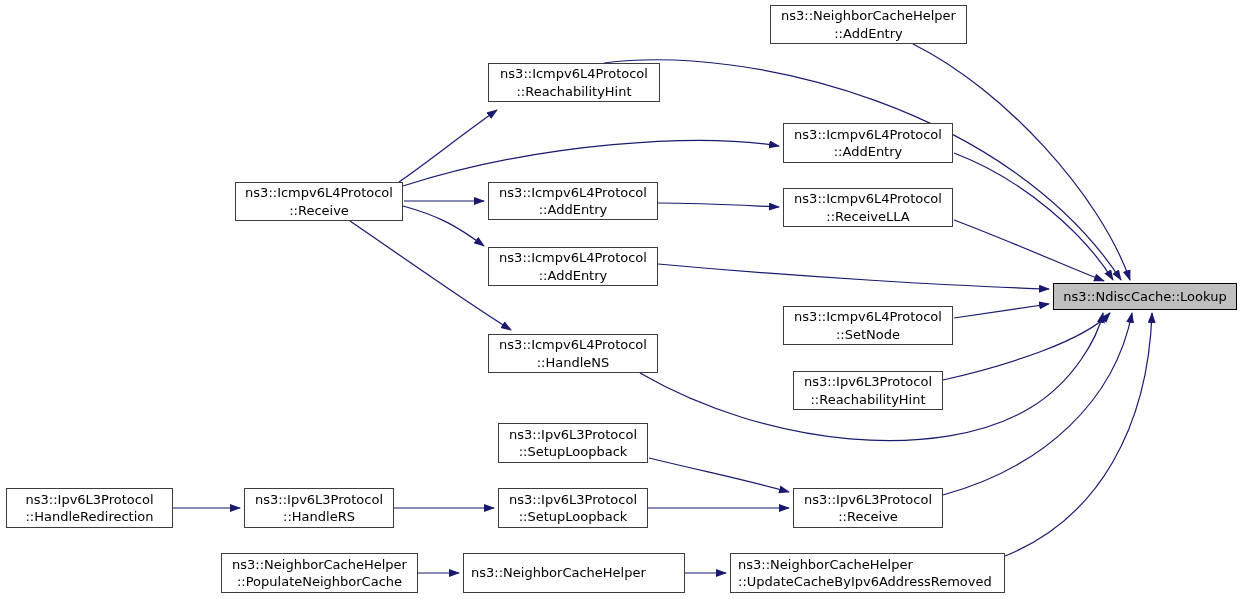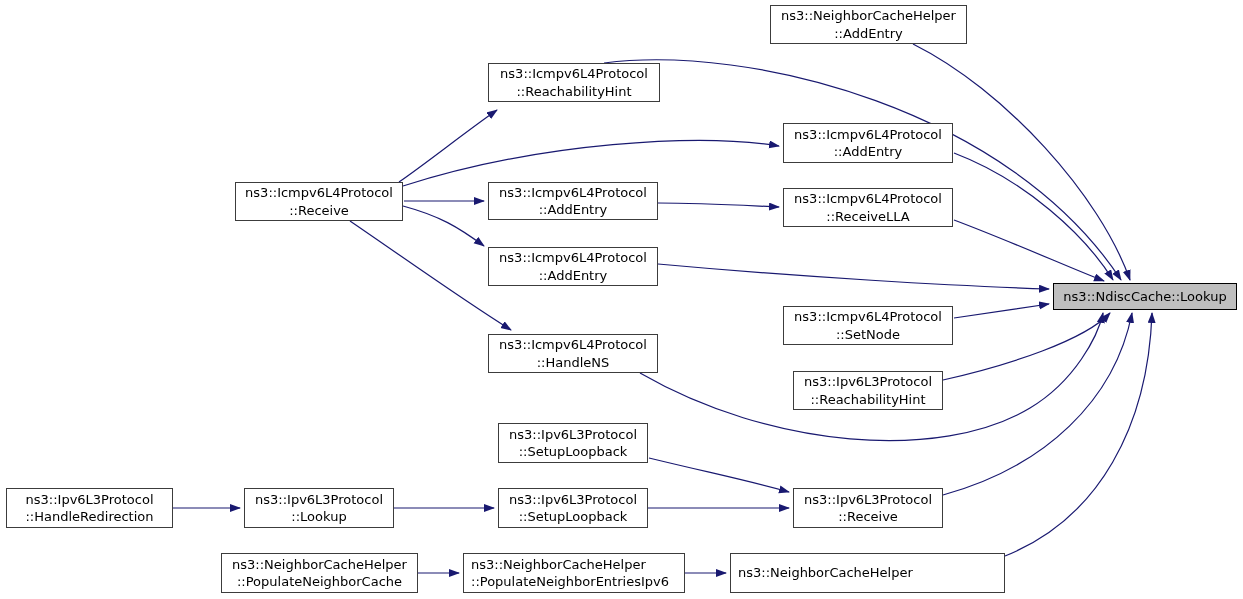--- a/index.html
+++ b/index.html
@@ -137,40 +137,40 @@
     <span>::SetupLoopback</span>
   </div>
 
   <div class="node" style="left:6px;top:488px;width:167px;height:40px;">
     <span>ns3::Ipv6L3Protocol</span>
     <span>::HandleRedirection</span>
   </div>
 
   <div class="node" style="left:244px;top:488px;width:150px;height:40px;">
     <span>ns3::Ipv6L3Protocol</span>
-    <span>::Lookup</span>
+    <span>::HandleRS</span>
   </div>
 
   <div class="node" style="left:498px;top:488px;width:150px;height:40px;">
     <span>ns3::Ipv6L3Protocol</span>
     <span>::SetupLoopback</span>
   </div>
 
   <div class="node" style="left:793px;top:488px;width:150px;height:40px;">
     <span>ns3::Ipv6L3Protocol</span>
     <span>::Receive</span>
   </div>
 
   <div class="node" style="left:221px;top:553px;width:197px;height:40px;">
     <span>ns3::NeighborCacheHelper</span>
     <span>::PopulateNeighborCache</span>
   </div>
 
   <div class="node left-align" style="left:463px;top:553px;width:222px;height:40px;">
     <span>ns3::NeighborCacheHelper</span>
-    <span>::PopulateNeighborEntriesIpv6</span>
   </div>
 
   <div class="node left-align" style="left:730px;top:553px;width:275px;height:40px;">
     <span>ns3::NeighborCacheHelper</span>
+    <span>::UpdateCacheByIpv6AddressRemoved</span>
   </div>
 
 </div>
 
 </body></html>

